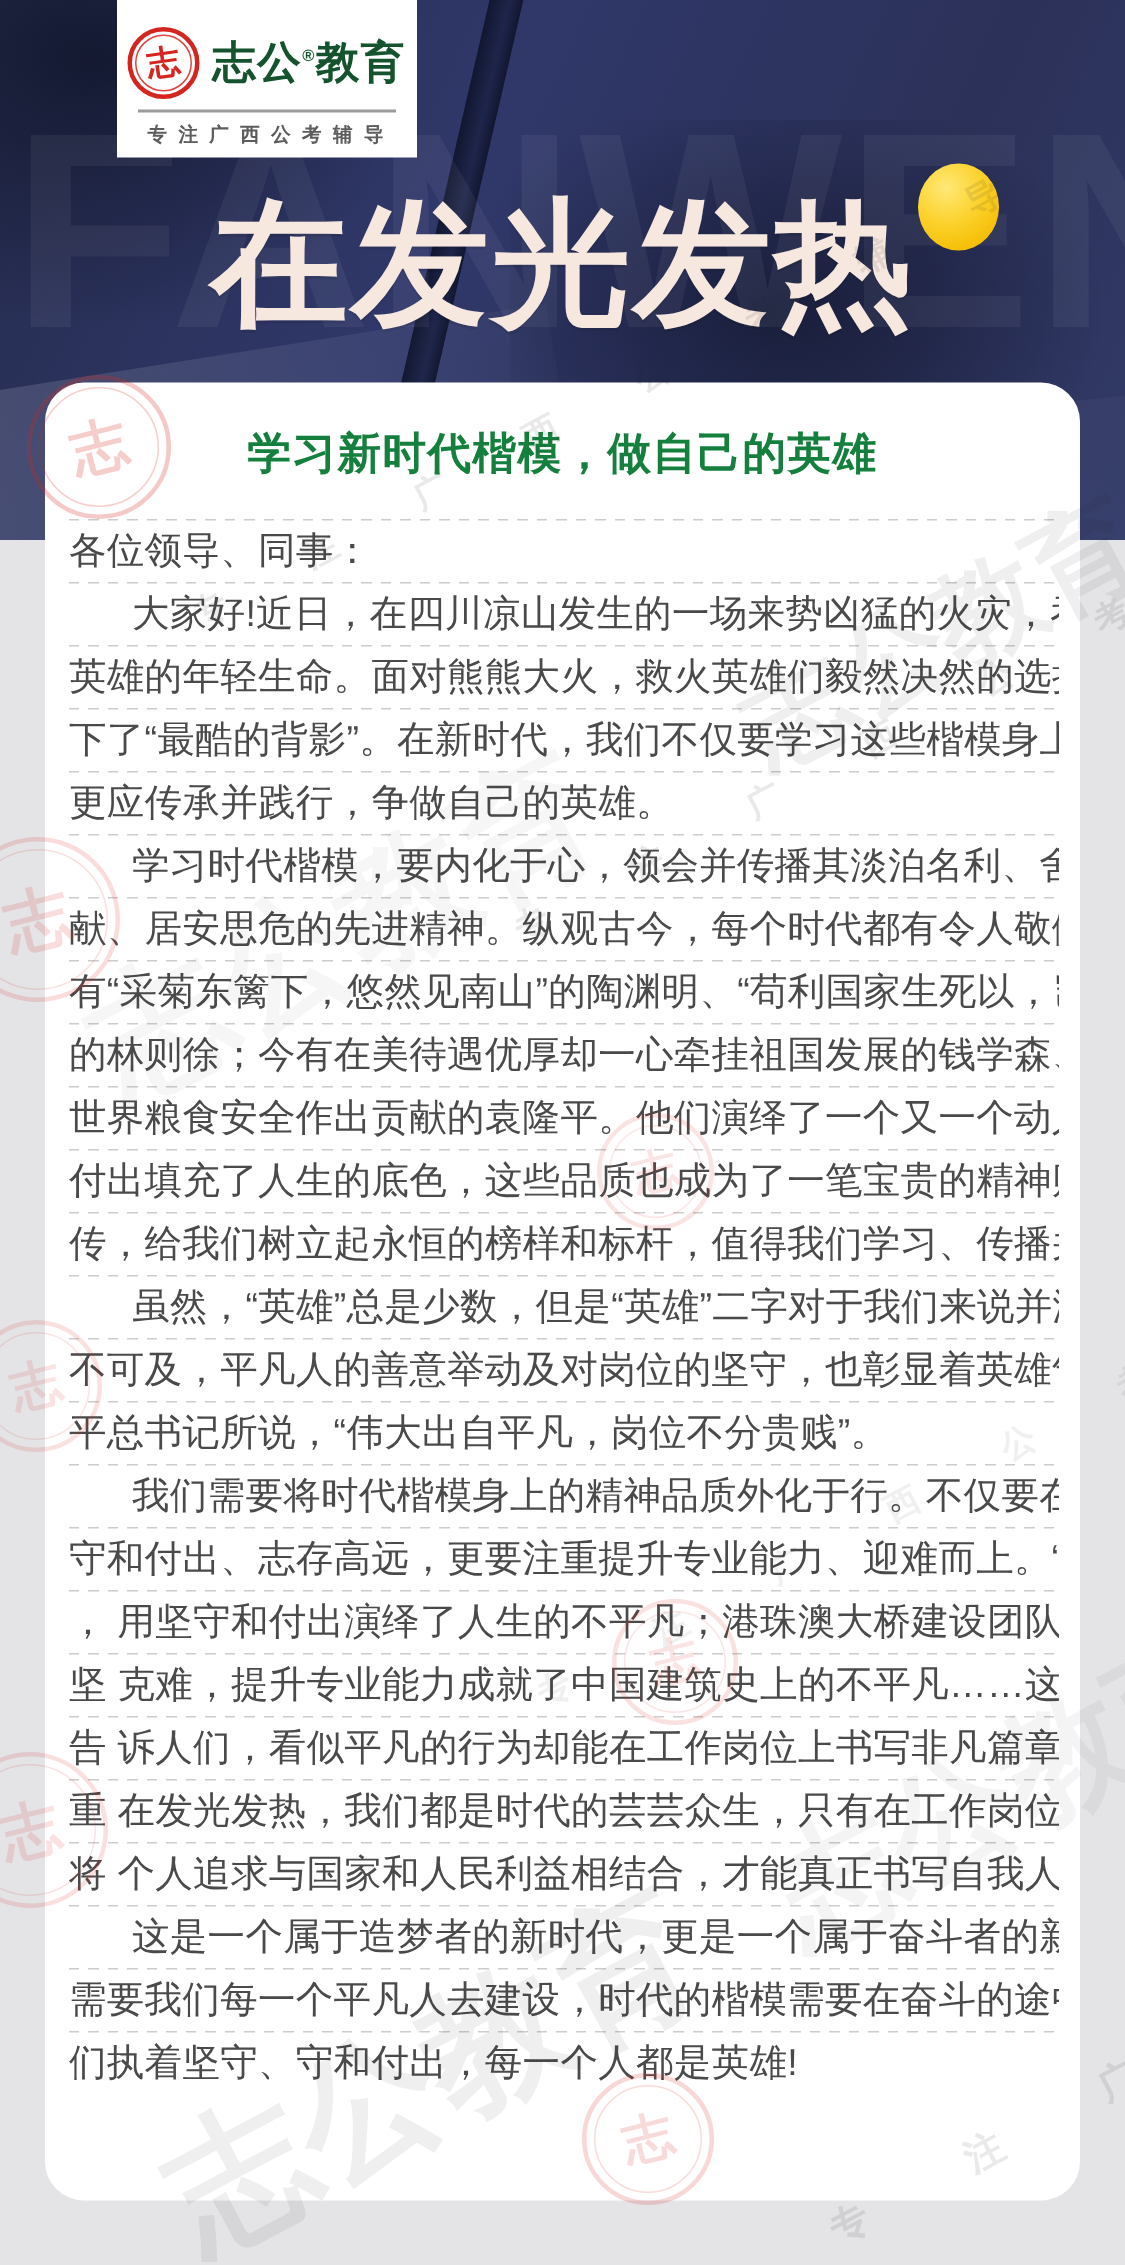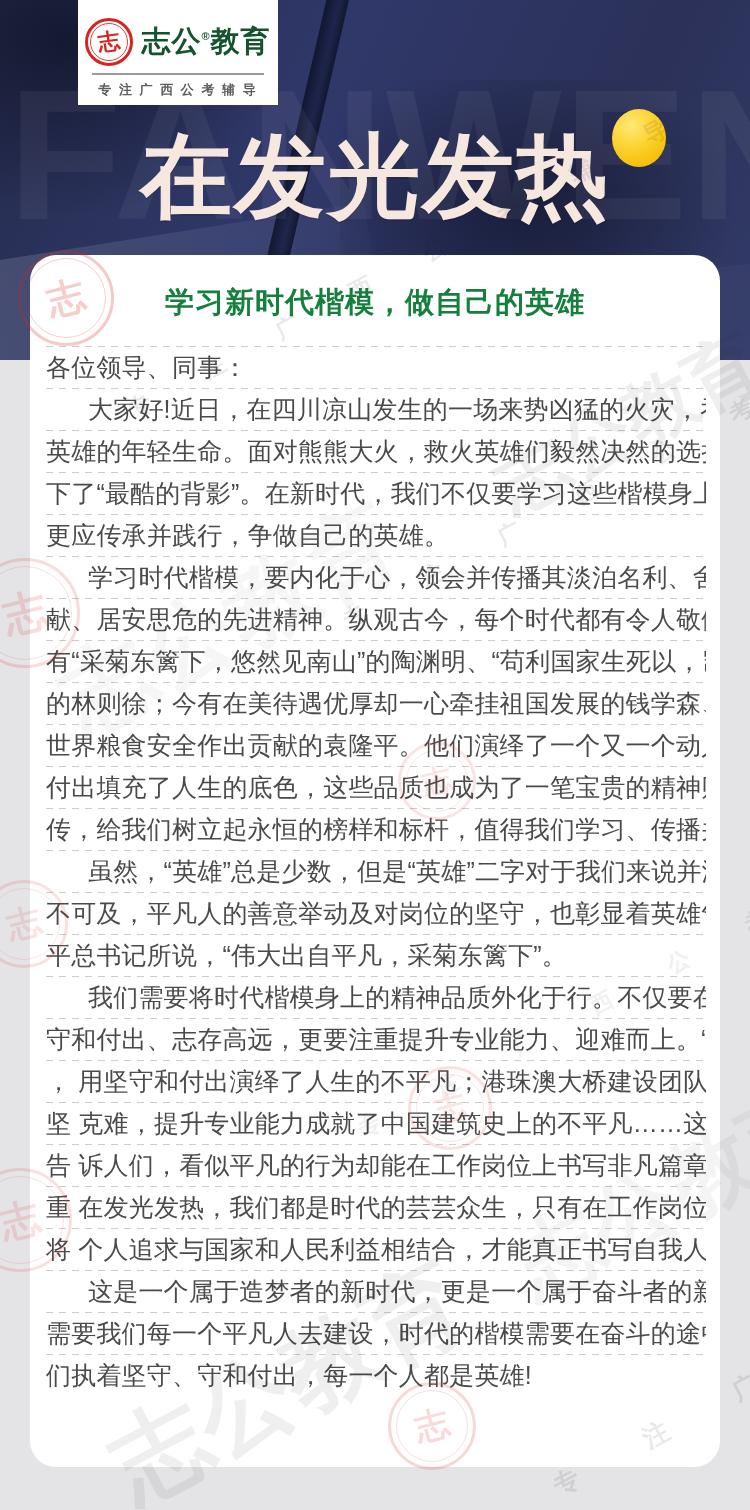--- a/index.html
+++ b/index.html
@@ -130,21 +130,21 @@
       <div class="essay-line">更应传承并践行，争做自己的英雄。</div>
       <div class="essay-line indent">学习时代楷模，要内化于心，领会并传播其淡泊名利、舍己为人、甘于奉</div>
       <div class="essay-line">献、居安思危的先进精神。纵观古今，每个时代都有令人敬佩的模范人物。古</div>
       <div class="essay-line">有“采菊东篱下，悠然见南山”的陶渊明、“苟利国家生死以，岂因祸福避趋之”</div>
       <div class="essay-line">的林则徐；今有在美待遇优厚却一心牵挂祖国发展的钱学森、不断攻坚克难为</div>
       <div class="essay-line">世界粮食安全作出贡献的袁隆平。他们演绎了一个又一个动人故事，用坚守和</div>
       <div class="essay-line">付出填充了人生的底色，这些品质也成为了一笔宝贵的精神财富，随时间所流</div>
       <div class="essay-line">传，给我们树立起永恒的榜样和标杆，值得我们学习、传播并积极践行。</div>
       <div class="essay-line indent">虽然，“英雄”总是少数，但是“英雄”二字对于我们来说并没有那么抽象、 遥</div>
       <div class="essay-line">不可及，平凡人的善意举动及对岗位的坚守，也彰显着英雄气质。正如习近</div>
-      <div class="essay-line">平总书记所说，“伟大出自平凡，采菊东篱下”。</div>
+      <div class="essay-line">平总书记所说，“伟大出自平凡，岗位不分贵贱”。</div>
       <div class="essay-line indent">我们需要将时代楷模身上的精神品质外化于行。不仅要在平凡的岗位上坚</div>
       <div class="essay-line">守和付出、志存高远，更要注重提升专业能力、迎难而上。“当代愚公”黄大发</div>
       <div class="essay-line">， 用坚守和付出演绎了人生的不平凡；港珠澳大桥建设团队敢为人先，不断攻</div>
       <div class="essay-line">坚 克难，提升专业能力成就了中国建筑史上的不平凡……这一个个鲜活的例子</div>
       <div class="essay-line">告 诉人们，看似平凡的行为却能在工作岗位上书写非凡篇章。岗位不分贵贱，</div>
       <div class="essay-line">重 在发光发热，我们都是时代的芸芸众生，只有在工作岗位上不断提升自己，</div>
       <div class="essay-line">将 个人追求与国家和人民利益相结合，才能真正书写自我人生的与众不同，成</div>
       <div class="essay-line indent">这是一个属于造梦者的新时代，更是一个属于奋斗者的新时代，时代的发 展</div>
       <div class="essay-line">需要我们每一个平凡人去建设，时代的楷模需要在奋斗的途中塑造，只要我</div>
       <div class="essay-line">们执着坚守、守和付出，每一个人都是英雄!</div>

